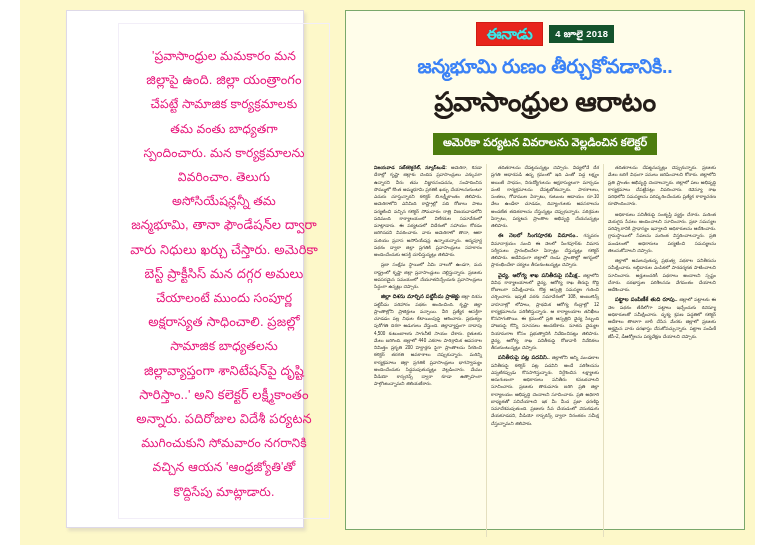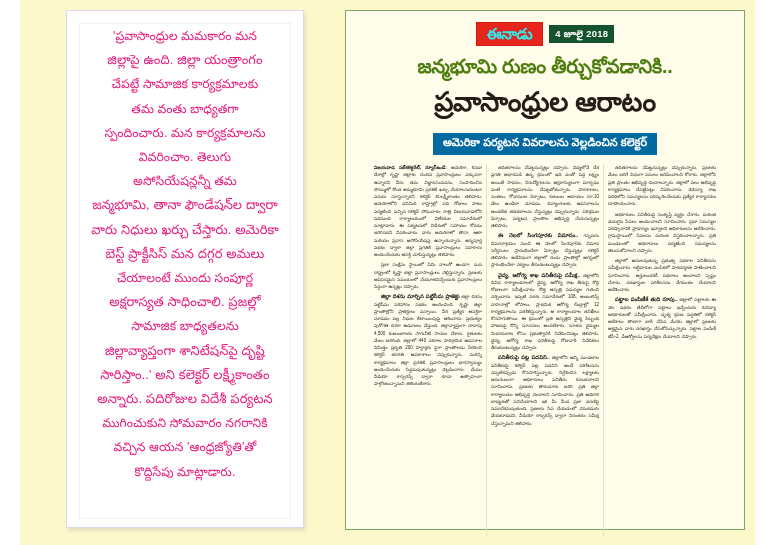--- a/index.html
+++ b/index.html
@@ -37,24 +37,25 @@
     background: #ffffff;
     border: 1px solid #ded9e8;
     box-shadow: 2px 3px 3px rgba(150,140,170,0.22);
     box-sizing: border-box;
     padding: 12px 12px 8px 12px;
   }
   #quote-inner {
     border: 1px solid #f2eef8;
     box-sizing: border-box;
     width: 100%; height: 100%;
-    padding: 0 8px 4px 8px;
+    padding: 20px 8px 4px 8px;
     display: flex;
     flex-direction: column;
     justify-content: flex-start;
+    margin-left: 39px;
   }
   .quote-line {
     color: #e8197d;
     font-size: 12.3px;
     line-height: 24.2px;
     text-align: center;
     white-space: nowrap;
     letter-spacing: 0.1px;
     font-weight: 500;
   }
@@ -106,39 +107,39 @@
     font-size: 9.4px;
     font-weight: bold;
     padding: 4px 6px;
     line-height: 10px;
     letter-spacing: 0.3px;
   }
 
   
   #kicker {
     text-align: center;
-    color: #4d7c0f;
+    color: #3b82f6;
     font-size: 19.5px;
     font-weight: bold;
     margin-top: 8px;
     letter-spacing: -0.2px;
     white-space: nowrap;
   }
   #headline {
     text-align: center;
     color: #241d18;
     font-size: 27px;
     font-weight: bold;
     margin-top: 5px;
     letter-spacing: -0.3px;
     white-space: nowrap;
   }
   #subhead-banner {
     margin: 9px auto 0 auto;
-    background: #0369a1;
+    background: #4d7c0f;
     color: #ffffff;
     font-size: 11.2px;
     font-weight: bold;
     text-align: center;
     padding: 3px 10px 4px 10px;
     width: fit-content;
     white-space: nowrap;
   }
 
   

